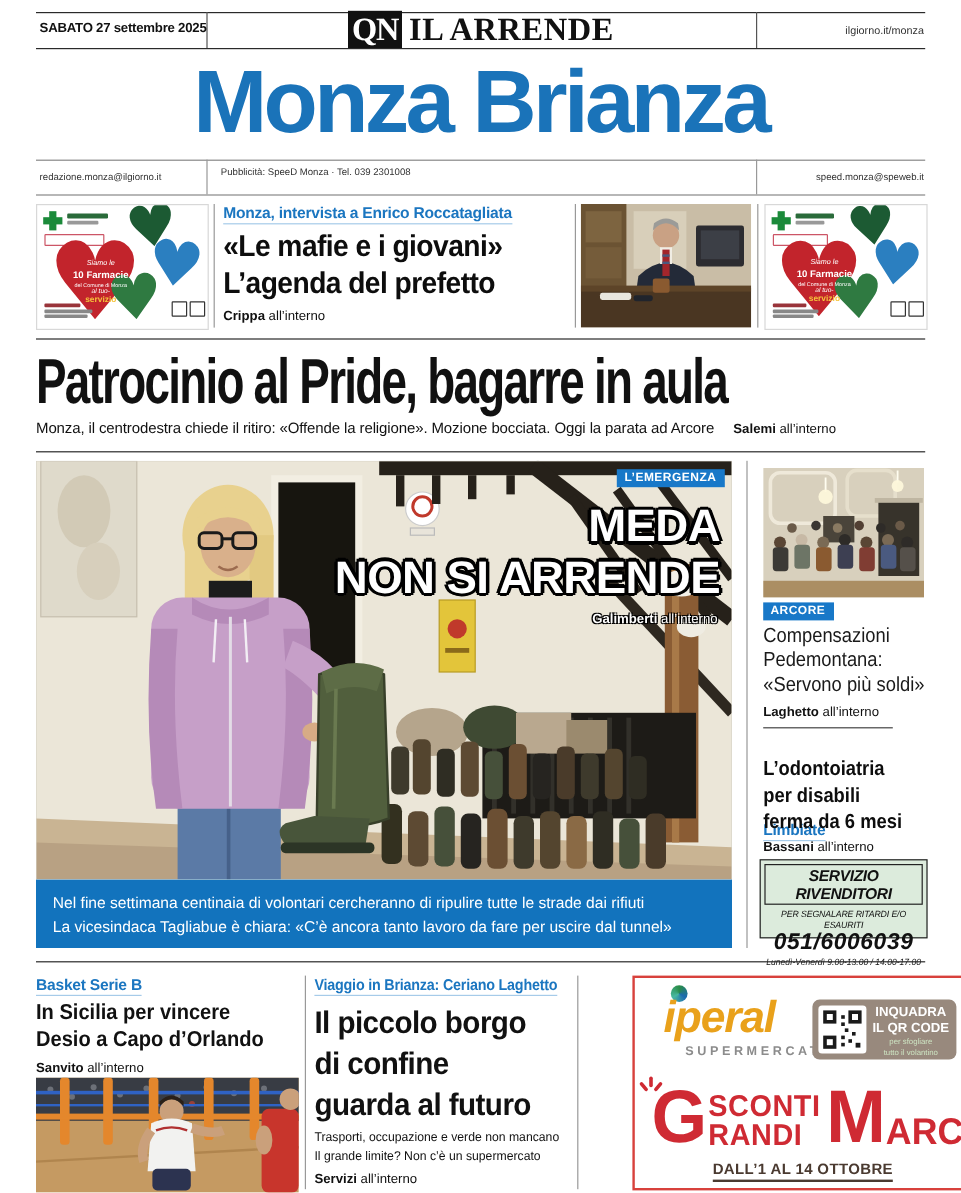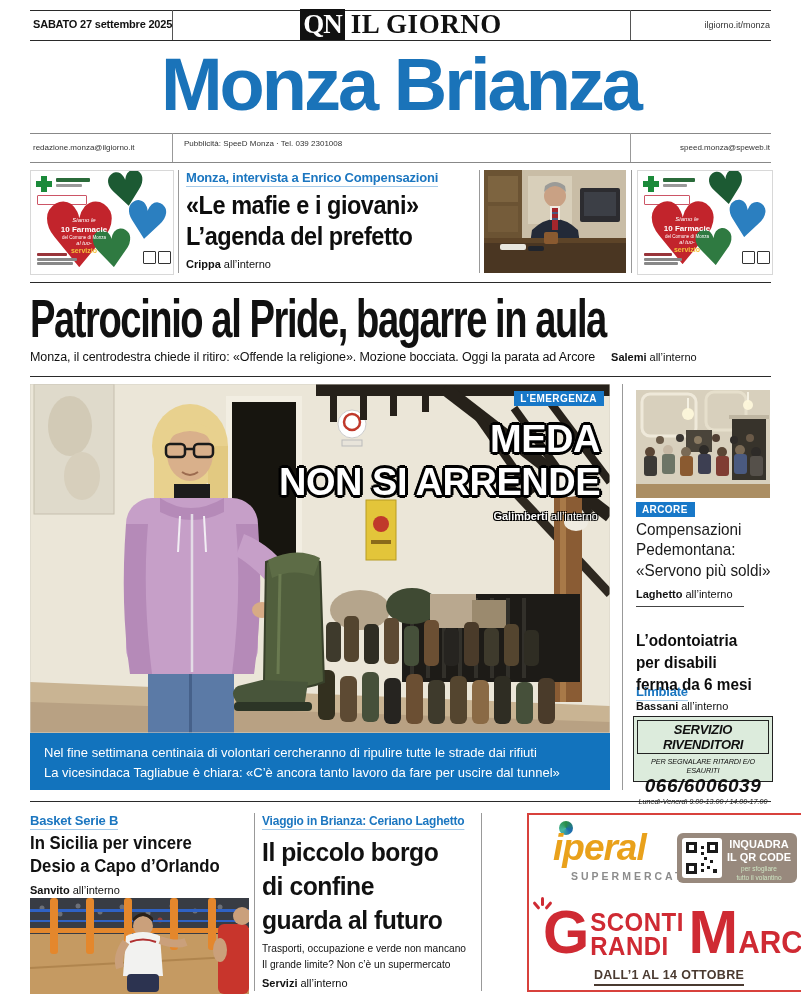--- a/index.html
+++ b/index.html
@@ -73,21 +73,21 @@
 <body>
 
 <div class="page">
 
   <div class="hr" style="left:30px;top:10px;width:741px;"></div>
   <div class="hr" style="left:30px;top:40px;width:741px;"></div>
   <div class="vr" style="left:172px;top:10px;height:30px;"></div>
   <div class="vr" style="left:630px;top:10px;height:30px;"></div>
   <div class="abs date" style="left:33px;top:18px;">SABATO 27 settembre 2025</div>
   <div class="abs qn" style="left:172px;top:9px;width:458px;text-align:center;">
-    <span class="qnlogo">QN</span><span>IL GIORNO</span>
+    <span class="qnlogo">QN</span><span>IL ARRENDE</span>
   </div>
   <div class="abs siteurl" style="right:31px;top:20px;">ilgiorno.it/monza</div>
 
   <div class="abs masthead" style="left:0;top:48px;">Monza Brianza</div>
 
   <div class="hr" style="left:30px;top:133px;width:741px;background:#888;"></div>
   <div class="hr" style="left:30px;top:162px;width:741px;background:#888;"></div>
   <div class="vr" style="left:172px;top:133px;height:29px;background:#999;"></div>
   <div class="vr" style="left:630px;top:133px;height:29px;background:#999;"></div>
   <div class="abs infosmall" style="left:33px;top:142px;">redazione.monza@ilgiorno.it</div>
@@ -118,21 +118,21 @@
     <div class="bar" style="left:6px;top:82px;width:30px;height:3px;background:#99343a;"></div>
     <div class="bar" style="left:6px;top:87px;width:40px;height:2.5px;background:#888;"></div>
     <div class="bar" style="left:6px;top:91px;width:36px;height:2.5px;background:#888;"></div>
     <div class="bar" style="left:112px;top:80px;width:11px;height:11px;border:1.5px solid #333;background:#fff;"></div>
     <div class="bar" style="left:127px;top:80px;width:11px;height:11px;border:1.5px solid #333;background:#fff;"></div>
   </div>
 
   <div class="vr" style="left:178px;top:170px;height:103px;background:#999;"></div>
 
   <div class="abs kicker" style="left:186px;top:170px;">
-    <span class="kt">Monza, intervista a Enrico Compensazioni</span>
+    <span class="kt">Monza, intervista a Enrico Roccatagliata</span>
   </div>
   <div class="abs headline" style="left:186px;top:190px;font-size:25px;line-height:1.25;letter-spacing:-.5px;transform:scaleX(.94);transform-origin:0 0;white-space:nowrap;">
     <div>«Le mafie e i giovani»</div>
     <div>L’agenda del prefetto</div>
   </div>
   <div class="abs byline" style="left:186px;top:258px;">
     <b>Crippa</b><span>all’interno</span>
   </div>
 
   <div class="vr" style="left:479px;top:170px;height:103px;background:#999;"></div>
@@ -385,21 +385,21 @@
     <div>per disabili</div>
     <div>ferma da 6 mesi</div>
   </div>
   <div class="abs byline" style="left:636px;top:700px;">
     <b>Bassani</b><span>all’interno</span>
   </div>
 
   <div class="abs svc" style="left:633px;top:716px;width:138px;height:64px;">
     <div class="svc-title">SERVIZIO RIVENDITORI</div>
     <div class="svc-l1">PER SEGNALARE RITARDI E/O ESAURITI</div>
-    <div class="svc-phone">066/6006039</div>
+    <div class="svc-phone">051/6006039</div>
     <div class="svc-hours">Lunedì-Venerdì 9.00-13.00 / 14.00-17.00</div>
   </div>
 
   <div class="hr" style="left:30px;top:801px;width:741px;"></div>
 
   <div class="abs kicker" style="left:30px;top:813px;">
     <span class="kt">Basket Serie B</span>
   </div>
   <div class="abs b1-h" style="left:30px;top:832px;">
     <div>In Sicilia per vincere</div>

